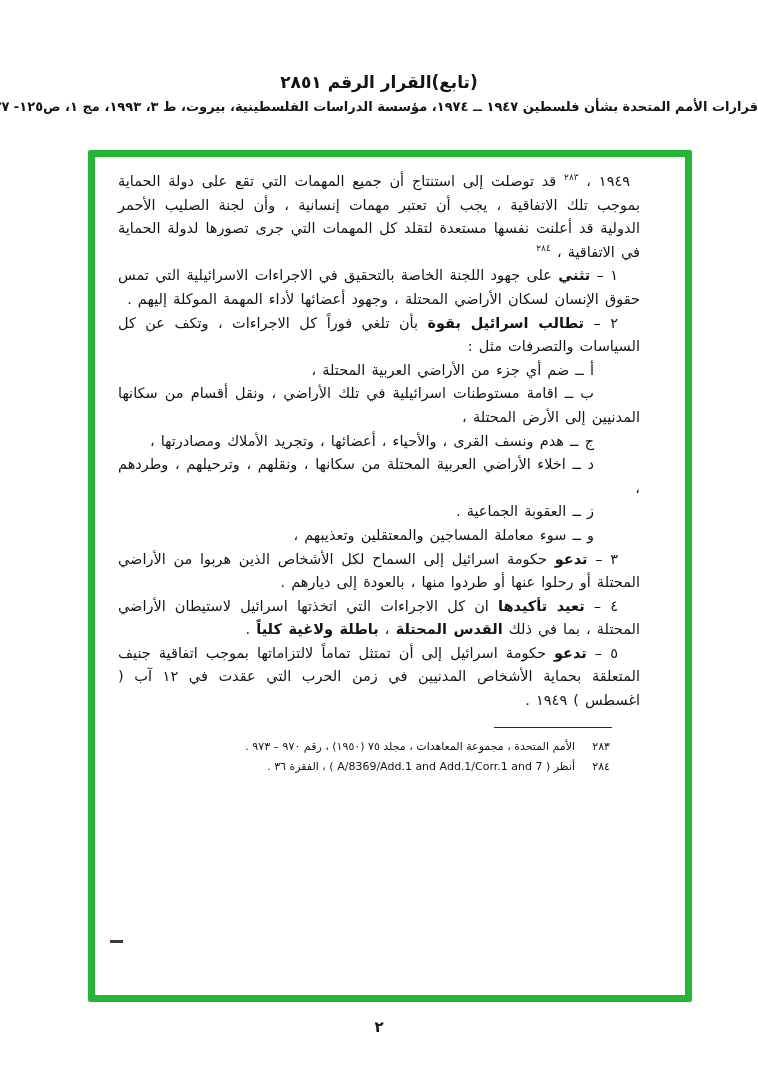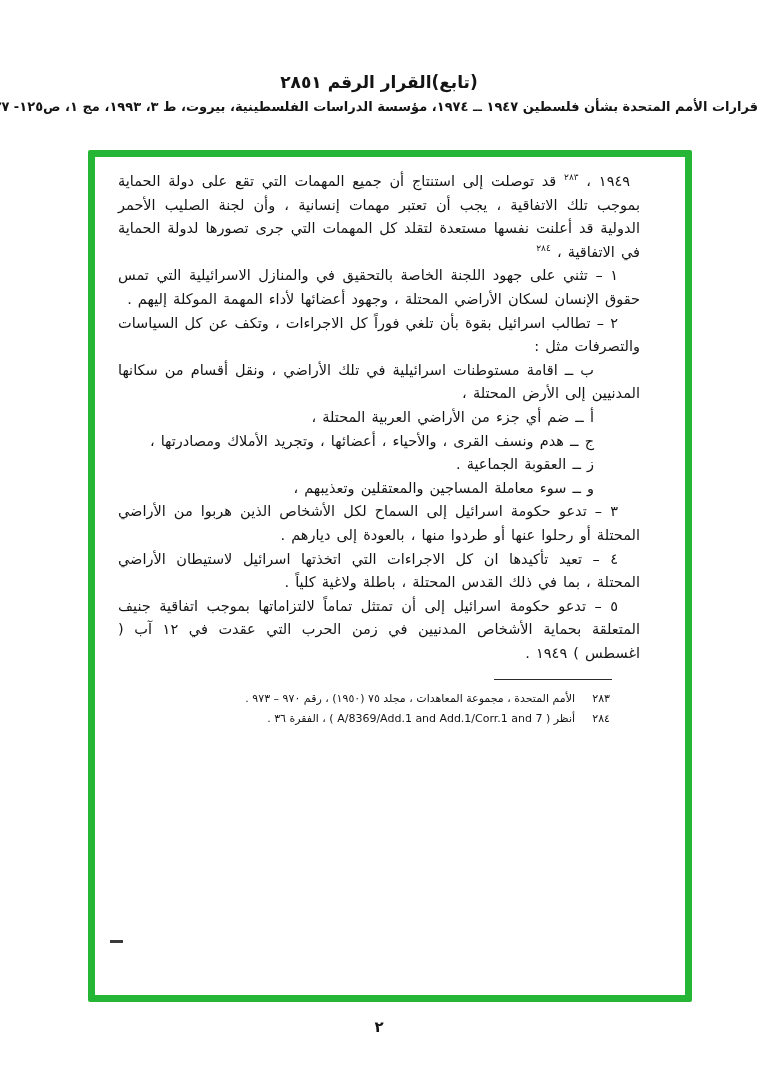--- a/index.html
+++ b/index.html
@@ -20,21 +20,21 @@
   .inner{padding:13px 45px 0 23px;}
   
   .doc-body{direction:rtl;}
   .block{
     margin:0;font-size:14.5px;line-height:23.6px;text-align:justify;
     word-spacing:1.5px;
   }
   .block.intro{text-indent:10px;}
   .block.item{text-indent:22px;}
   .block.subitem{text-indent:46px;}
-  .bold{font-weight:normal;}
+  .bold{font-weight:bold;}
   sup{font-size:9px;line-height:0;vertical-align:6px;}
   
   .fn-sep{
     border:0;border-top:1.5px solid #2a2a2a;width:118px;height:0;
     margin:14px 28px 9px auto;
   }
   .footnotes{direction:rtl;margin-right:30px;}
   .footnote{display:flex;direction:rtl;gap:13px;font-size:11px;line-height:20px;align-items:baseline;}
   .fn-num{min-width:22px;flex:0 0 auto;}
   .fn-text{text-align:right;}
@@ -52,25 +52,26 @@
 
   <div class="hdr">
     <div class="hdr-title" dir="rtl">(تابع)القرار الرقم ٢٨٥١</div>
     <div class="hdr-source" dir="rtl">قرارات الأمم المتحدة بشأن فلسطين ١٩٤٧ ــ ١٩٧٤، مؤسسة الدراسات الفلسطينية، بيروت، ط ٣، ١٩٩٣، مج ١، ص١٢٥- ١٢٧</div>
   </div>
 
   <div class="frame">
     <div class="inner">
       <div class="doc-body">
           <p class="block intro"><span>١٩٤٩ ، </span><sup>٢٨٣</sup><span> قد توصلت إلى استنتاج أن جميع المهمات التي تقع على دولة الحماية بموجب تلك الاتفاقية ، يجب أن تعتبر مهمات إنسانية ، وأن لجنة الصليب الأحمر الدولية قد أعلنت نفسها مستعدة لتقلد كل المهمات التي جرى تصورها لدولة الحماية في الاتفاقية ، </span><sup>٢٨٤</sup></p>
-          <p class="block item"><span>١ – </span><span class="bold">تثني</span><span> على جهود اللجنة الخاصة بالتحقيق في والمنازل الاسرائيلية التي تمس حقوق الإنسان لسكان الأراضي المحتلة ، وجهود أعضائها لأداء المهمة الموكلة إليهم .</span></p>
+          <p class="block item"><span>١ – </span><span class="bold">تثني</span><span> على جهود اللجنة الخاصة بالتحقيق في الاجراءات الاسرائيلية التي تمس حقوق الإنسان لسكان الأراضي المحتلة ، وجهود أعضائها لأداء المهمة الموكلة إليهم .</span></p>
           <p class="block item"><span>٢ – </span><span class="bold">تطالب اسرائيل بقوة</span><span> بأن تلغي فوراً كل الاجراءات ، وتكف عن كل السياسات والتصرفات مثل :</span></p>
+          <p class="block subitem"><span>أ ــ ضم أي جزء من الأراضي العربية المحتلة ،</span></p>
           <p class="block subitem"><span>ب ــ اقامة مستوطنات اسرائيلية في تلك الأراضي ، ونقل أقسام من سكانها المدنيين إلى الأرض المحتلة ،</span></p>
-          <p class="block subitem"><span>أ ــ ضم أي جزء من الأراضي العربية المحتلة ،</span></p>
           <p class="block subitem"><span>ج ــ هدم ونسف القرى ، والأحياء ، أعضائها ، وتجريد الأملاك ومصادرتها ،</span></p>
+          <p class="block subitem"><span>د ــ اخلاء الأراضي العربية المحتلة من سكانها ، ونقلهم ، وترحيلهم ، وطردهم ،</span></p>
           <p class="block subitem"><span>ز ــ العقوبة الجماعية .</span></p>
           <p class="block subitem"><span>و ــ سوء معاملة المساجين والمعتقلين وتعذيبهم ،</span></p>
           <p class="block item"><span>٣ – </span><span class="bold">تدعو</span><span> حكومة اسرائيل إلى السماح لكل الأشخاص الذين هربوا من الأراضي المحتلة أو رحلوا عنها أو طردوا منها ، بالعودة إلى ديارهم .</span></p>
           <p class="block item"><span>٤ – </span><span class="bold">تعيد تأكيدها</span><span> ان كل الاجراءات التي اتخذتها اسرائيل لاستيطان الأراضي المحتلة ، بما في ذلك </span><span class="bold">القدس المحتلة</span><span> ، </span><span class="bold">باطلة ولاغية كلياً</span><span> .</span></p>
           <p class="block item"><span>٥ – </span><span class="bold">تدعو</span><span> حكومة اسرائيل إلى أن تمتثل تماماً لالتزاماتها بموجب اتفاقية جنيف المتعلقة بحماية الأشخاص المدنيين في زمن الحرب التي عقدت في ١٢ آب ( اغسطس ) ١٩٤٩ .</span></p>
         </div>
       <div class="fn-sep"></div>
       <div class="footnotes">
           <div class="footnote">
             <span class="fn-num">٢٨٣</span>

